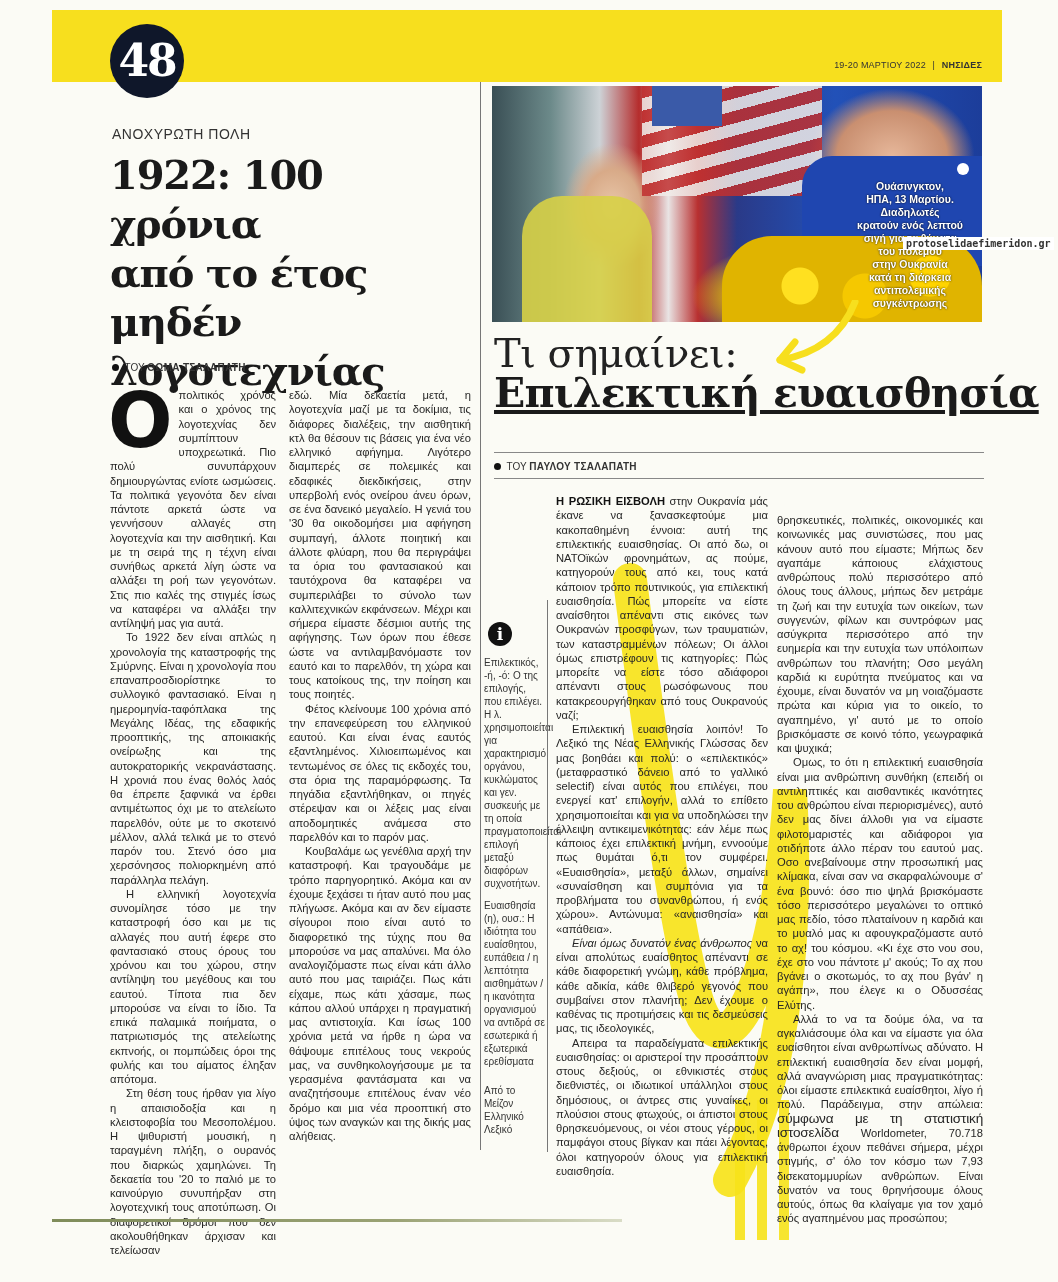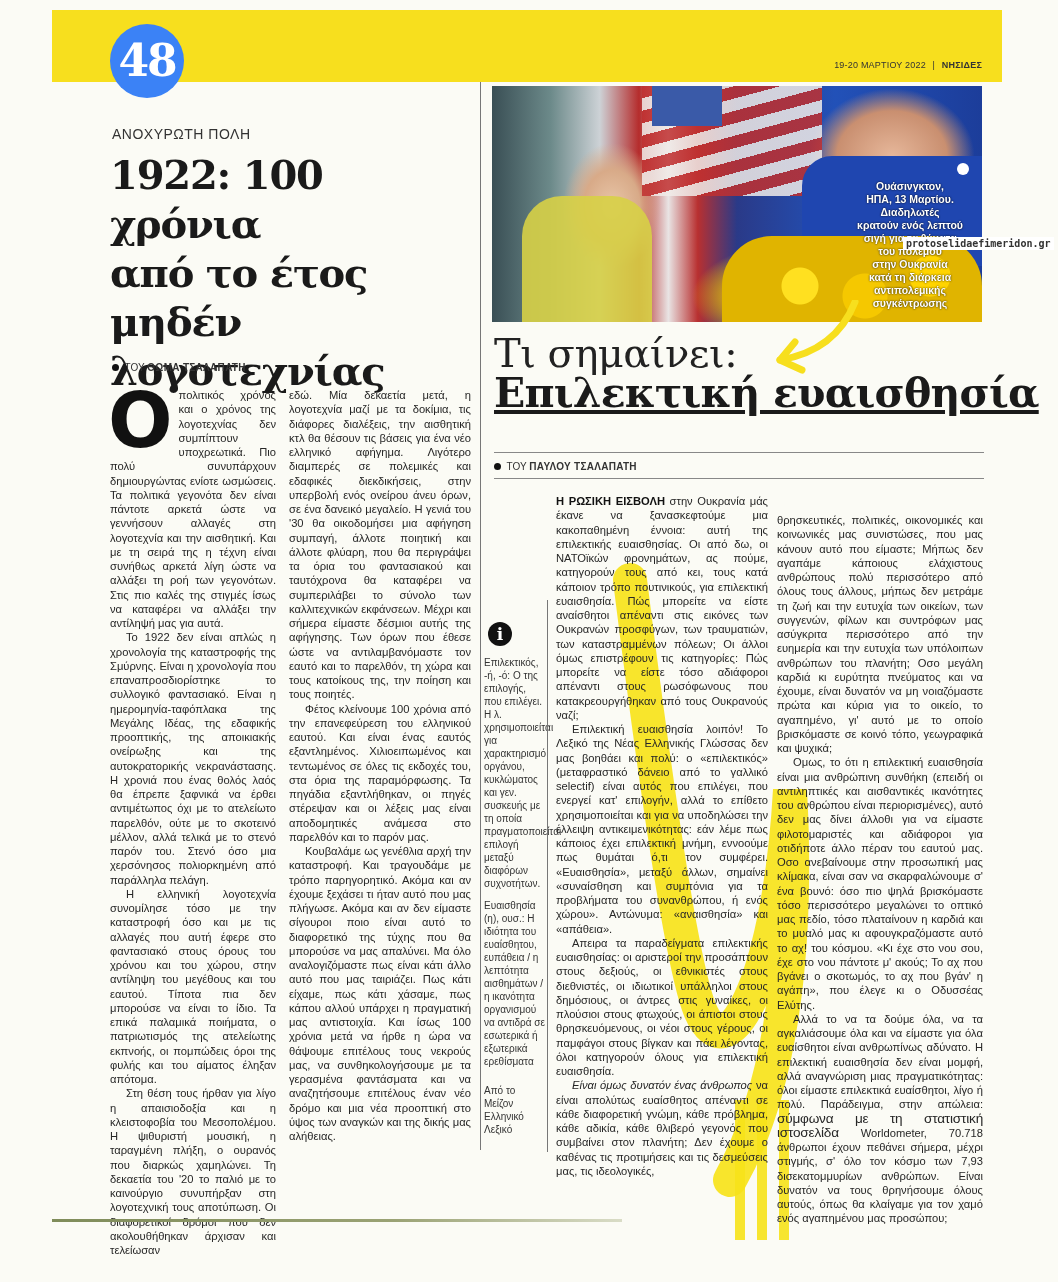--- a/index.html
+++ b/index.html
@@ -1,18 +1,18 @@
 <!DOCTYPE html>
 <html><head>
 <meta charset="utf-8">
 <style>
   html, body { margin:0; padding:0; }
   body { width:1058px; height:1282px; background:#fbfbf5; position:relative; overflow:hidden; font-family:"DejaVu Sans", sans-serif; color:#222; }
   .yellow-band { position:absolute; left:52px; top:10px; width:950px; height:72px; background:#f7df1e; }
-  .page-num { position:absolute; left:110px; top:24px; width:74px; height:74px; border-radius:50%; background:#3b82f6; color:#fff; font-family:"DejaVu Serif", serif; font-weight:bold; font-size:44px; line-height:74px; text-align:center; letter-spacing:-2px; }
+  .page-num { position:absolute; left:110px; top:24px; width:74px; height:74px; border-radius:50%; background:#0f172a; color:#fff; font-family:"DejaVu Serif", serif; font-weight:bold; font-size:44px; line-height:74px; text-align:center; letter-spacing:-2px; }
   .header-date { position:absolute; right:76px; top:60px; font-size:9px; color:#333; font-family:"Liberation Sans", sans-serif; letter-spacing:.2px; }
   .header-date b { font-weight:bold; }
   .col-divider { position:absolute; left:480px; top:82px; width:1px; height:1068px; background:#777; }
 
   
   .kicker { position:absolute; left:112px; top:126px; font-size:14px; color:#333; font-family:"Liberation Sans", sans-serif; letter-spacing:.5px; }
   .headline-left { position:absolute; left:110px; top:150px; width:370px; font-family:"DejaVu Serif", serif; font-weight:bold; font-size:40px; line-height:49px; color:#1a1a1a; letter-spacing:-1.2px; }
   .byline { font-family:"Liberation Sans", sans-serif; font-size:10px; color:#333; }
   .byline .dot { display:inline-block; width:7px; height:7px; border-radius:50%; background:#111; margin-right:3px; vertical-align:0; }
   .byline b { font-weight:bold; letter-spacing:.3px;margin-top:24px; }
@@ -146,22 +146,22 @@
     <div class="info-icon">i</div>
     <p>Επιλεκτικός, -ή, -ό: Ο της επιλογής, που επιλέγει. Η λ. χρησιμοποιείται για χαρακτηρισμό οργάνου, κυκλώματος και γεν. συσκευής με τη οποία πραγματοποιείται επιλογή μεταξύ διαφόρων συχνοτήτων.</p>
     <p>Ευαισθησία (η), ουσ.: Η ιδιότητα του ευαίσθητου, ευπάθεια / η λεπτότητα αισθημάτων / η ικανότητα οργανισμού να αντιδρά σε εσωτερικά ή εξωτερικά ερεθίσματα</p>
     <p style="margin-top:16px">Από το Μείζον Ελληνικό Λεξικό</p>
   </aside>
   <div class="info-divider"></div>
 
   <div class="body-col rcol1">
     <p class="first"><span class="lead">Η ΡΩΣΙΚΗ ΕΙΣΒΟΛΗ</span><span> στην Ουκρανία μάς έκανε να ξανασκεφτούμε μια κακοπαθημένη έννοια: αυτή της επιλεκτικής ευαισθησίας. Οι από δω, οι ΝΑΤΟϊκών φρονημάτων, ας πούμε, κατηγορούν τους από κει, τους κατά κάποιον τρόπο πουτινικούς, για επιλεκτική ευαισθησία. Πώς μπορείτε να είστε αναίσθητοι απέναντι στις εικόνες των Ουκρανών προσφύγων, των τραυματιών, των καταστραμμένων πόλεων; Οι άλλοι όμως επιστρέφουν τις κατηγορίες: Πώς μπορείτε να είστε τόσο αδιάφοροι απέναντι στους ρωσόφωνους που κατακρεουργήθηκαν από τους Ουκρανούς ναζί;</span></p>
     <p>Επιλεκτική ευαισθησία λοιπόν! Το Λεξικό της Νέας Ελληνικής Γλώσσας δεν μας βοηθάει και πολύ: ο «επιλεκτικός» (μεταφραστικό δάνειο από το γαλλικό selectif) είναι αυτός που επιλέγει, που ενεργεί κατ' επιλογήν, αλλά το επίθετο χρησιμοποιείται και για να υποδηλώσει την έλλειψη αντικειμενικότητας: εάν λέμε πως κάποιος έχει επιλεκτική μνήμη, εννοούμε πως θυμάται ό,τι τον συμφέρει. «Ευαισθησία», μεταξύ άλλων, σημαίνει «συναίσθηση και συμπόνια για τα προβλήματα του συνανθρώπου, ή ενός χώρου». Αντώνυμα: «αναισθησία» και «απάθεια».</p>
+    <p><span class="italic-line">Είναι όμως δυνατόν ένας άνθρωπος</span><span> να είναι απολύτως ευαίσθητος απέναντι σε κάθε διαφορετική γνώμη, κάθε πρόβλημα, κάθε αδικία, κάθε θλιβερό γεγονός που συμβαίνει στον πλανήτη; Δεν έχουμε ο καθένας τις προτιμήσεις και τις δεσμεύσεις μας, τις ιδεολογικές,</span></p>
     <p>Απειρα τα παραδείγματα επιλεκτικής ευαισθησίας: οι αριστεροί την προσάπτουν στους δεξιούς, οι εθνικιστές στους διεθνιστές, οι ιδιωτικοί υπάλληλοι στους δημόσιους, οι άντρες στις γυναίκες, οι πλούσιοι στους φτωχούς, οι άπιστοι στους θρησκευόμενους, οι νέοι στους γέρους, οι παμφάγοι στους βίγκαν και πάει λέγοντας, όλοι κατηγορούν όλους για επιλεκτική ευαισθησία.</p>
-    <p><span class="italic-line">Είναι όμως δυνατόν ένας άνθρωπος</span><span> να είναι απολύτως ευαίσθητος απέναντι σε κάθε διαφορετική γνώμη, κάθε πρόβλημα, κάθε αδικία, κάθε θλιβερό γεγονός που συμβαίνει στον πλανήτη; Δεν έχουμε ο καθένας τις προτιμήσεις και τις δεσμεύσεις μας, τις ιδεολογικές,</span></p>
   </div>
   <div class="body-col rcol2">
     <p class="first">θρησκευτικές, πολιτικές, οικονομικές και κοινωνικές μας συνιστώσες, που μας κάνουν αυτό που είμαστε; Μήπως δεν αγαπάμε κάποιους ελάχιστους ανθρώπους πολύ περισσότερο από όλους τους άλλους, μήπως δεν μετράμε τη ζωή και την ευτυχία των οικείων, των συγγενών, φίλων και συντρόφων μας ασύγκριτα περισσότερο από την ευημερία και την ευτυχία των υπόλοιπων ανθρώπων του πλανήτη; Οσο μεγάλη καρδιά κι ευρύτητα πνεύματος και να έχουμε, είναι δυνατόν να μη νοιαζόμαστε πρώτα και κύρια για το οικείο, το αγαπημένο, γι' αυτό με το οποίο βρισκόμαστε σε κοινό τόπο, γεωγραφικά και ψυχικά;</p>
     <p>Ομως, το ότι η επιλεκτική ευαισθησία είναι μια ανθρώπινη συνθήκη (επειδή οι αντιληπτικές και αισθαντικές ικανότητες του ανθρώπου είναι περιορισμένες), αυτό δεν μας δίνει άλλοθι για να είμαστε φιλοτομαριστές και αδιάφοροι για οτιδήποτε άλλο πέραν του εαυτού μας. Οσο ανεβαίνουμε στην προσωπική μας κλίμακα, είναι σαν να σκαρφαλώνουμε σ' ένα βουνό: όσο πιο ψηλά βρισκόμαστε τόσο περισσότερο μεγαλώνει το οπτικό μας πεδίο, τόσο πλαταίνουν η καρδιά και το μυαλό μας κι αφουγκραζόμαστε αυτό το αχ! του κόσμου. «Κι έχε στο νου σου, έχε στο νου πάντοτε μ' ακούς; Το αχ που βγάνει ο σκοτωμός, το αχ που βγάν' η αγάπη», που έλεγε κι ο Οδυσσέας Ελύτης.</p>
     <p><span>Αλλά το να τα δούμε όλα, να τα αγκαλιάσουμε όλα και να είμαστε για όλα ευαίσθητοι είναι ανθρωπίνως αδύνατο. Η επιλεκτική ευαισθησία δεν είναι μομφή, αλλά αναγνώριση μιας πραγματικότητας: όλοι είμαστε επιλεκτικά ευαίσθητοι, λίγο ή πολύ. Παράδειγμα, στην απώλεια:</span> <span class="big-line">σύμφωνα με τη στατιστική ιστοσελίδα</span><span> Worldometer, 70.718 άνθρωποι έχουν πεθάνει σήμερα, μέχρι στιγμής, σ' όλο τον κόσμο των 7,93 δισεκατομμυρίων ανθρώπων. Είναι δυνατόν να τους θρηνήσουμε όλους αυτούς, όπως θα κλαίγαμε για τον χαμό ενός αγαπημένου μας προσώπου;</span></p>
   </div>
 </article>
 
 <div class="bottom-rule"></div>
 

